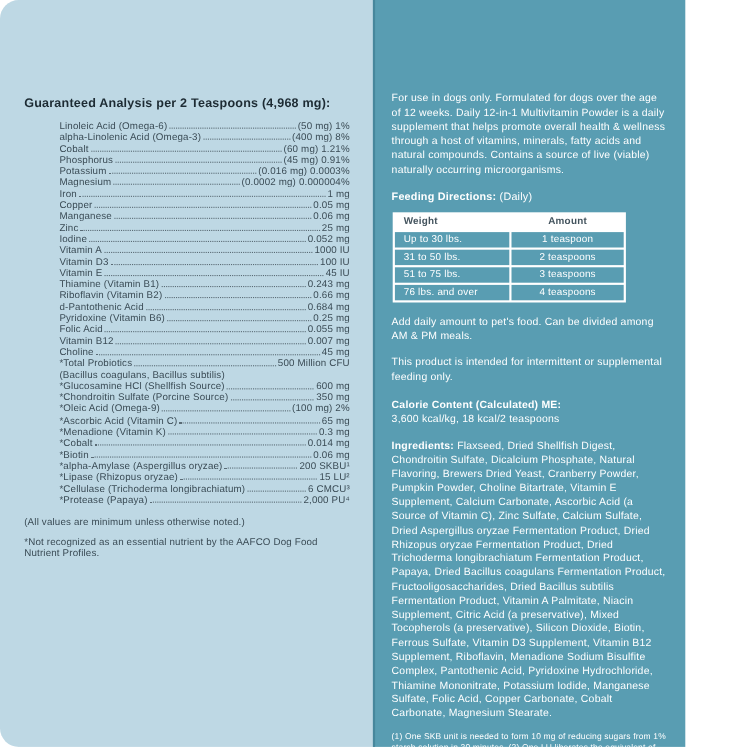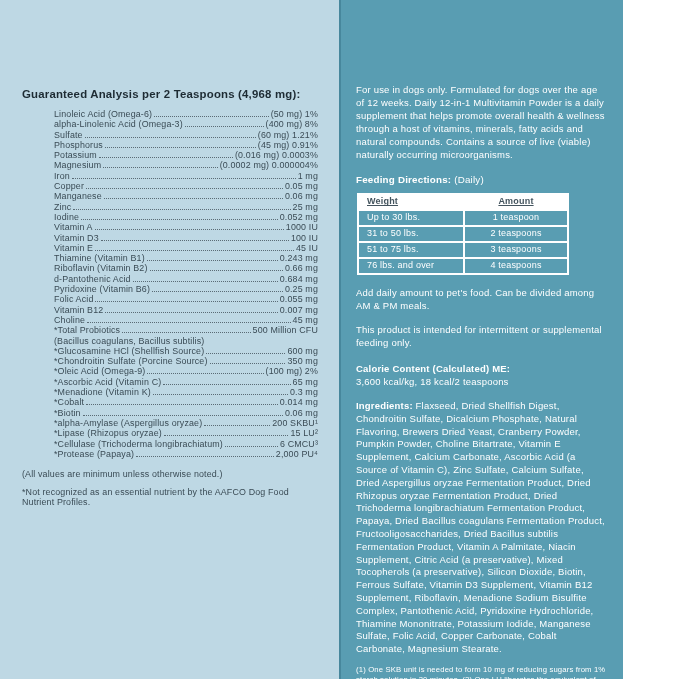--- a/index.html
+++ b/index.html
@@ -5,20 +5,21 @@
   html, body { margin: 0; padding: 0; }
   body {
     font-family: "Liberation Sans", sans-serif;
     width: 679px; height: 679px;
     background: #ffffff;
   }
   .label {
     width: 679px; height: 679px;
     display: flex;
     overflow: hidden;
+    border-radius: 17px;
   }
 
   
   .panel-left {
     width: 339px;
     box-sizing: border-box;
     background: #bed8e4;
     padding: 88px 21px 0 22px;
     color: #3a4b55;
   }
@@ -88,21 +89,20 @@
     display: grid;
     grid-template-columns: 104px 102px;
     column-gap: 2px;
     margin-bottom: 2px;
   }
   .ftable-row:last-child { margin-bottom: 0; }
   .ftable-header .cell {
     background: #ffffff;
     color: #44545e;
     font-weight: bold;
-    text-decoration: underline;
   }
   .cell {
     background: #599db2;
     color: #ffffff;
     font-size: 9px;
     line-height: 13px;
     padding: 0 0 1px 8px;
     letter-spacing: 0.2px;
     font-weight: normal;
   }
@@ -151,21 +151,21 @@
           <span class="ga-value">(50 mg) 1%</span>
         </div>
 
         <div class="ga-row">
           <span class="ga-name">alpha-Linolenic Acid (Omega-3)</span>
           <span class="ga-leader"></span>
           <span class="ga-value">(400 mg) 8%</span>
         </div>
 
         <div class="ga-row">
-          <span class="ga-name">Sulfate</span>
+          <span class="ga-name">Cobalt</span>
           <span class="ga-leader"></span>
           <span class="ga-value">(60 mg) 1.21%</span>
         </div>
 
         <div class="ga-row">
           <span class="ga-name">Phosphorus</span>
           <span class="ga-leader"></span>
           <span class="ga-value">(45 mg) 0.91%</span>
         </div>
 

